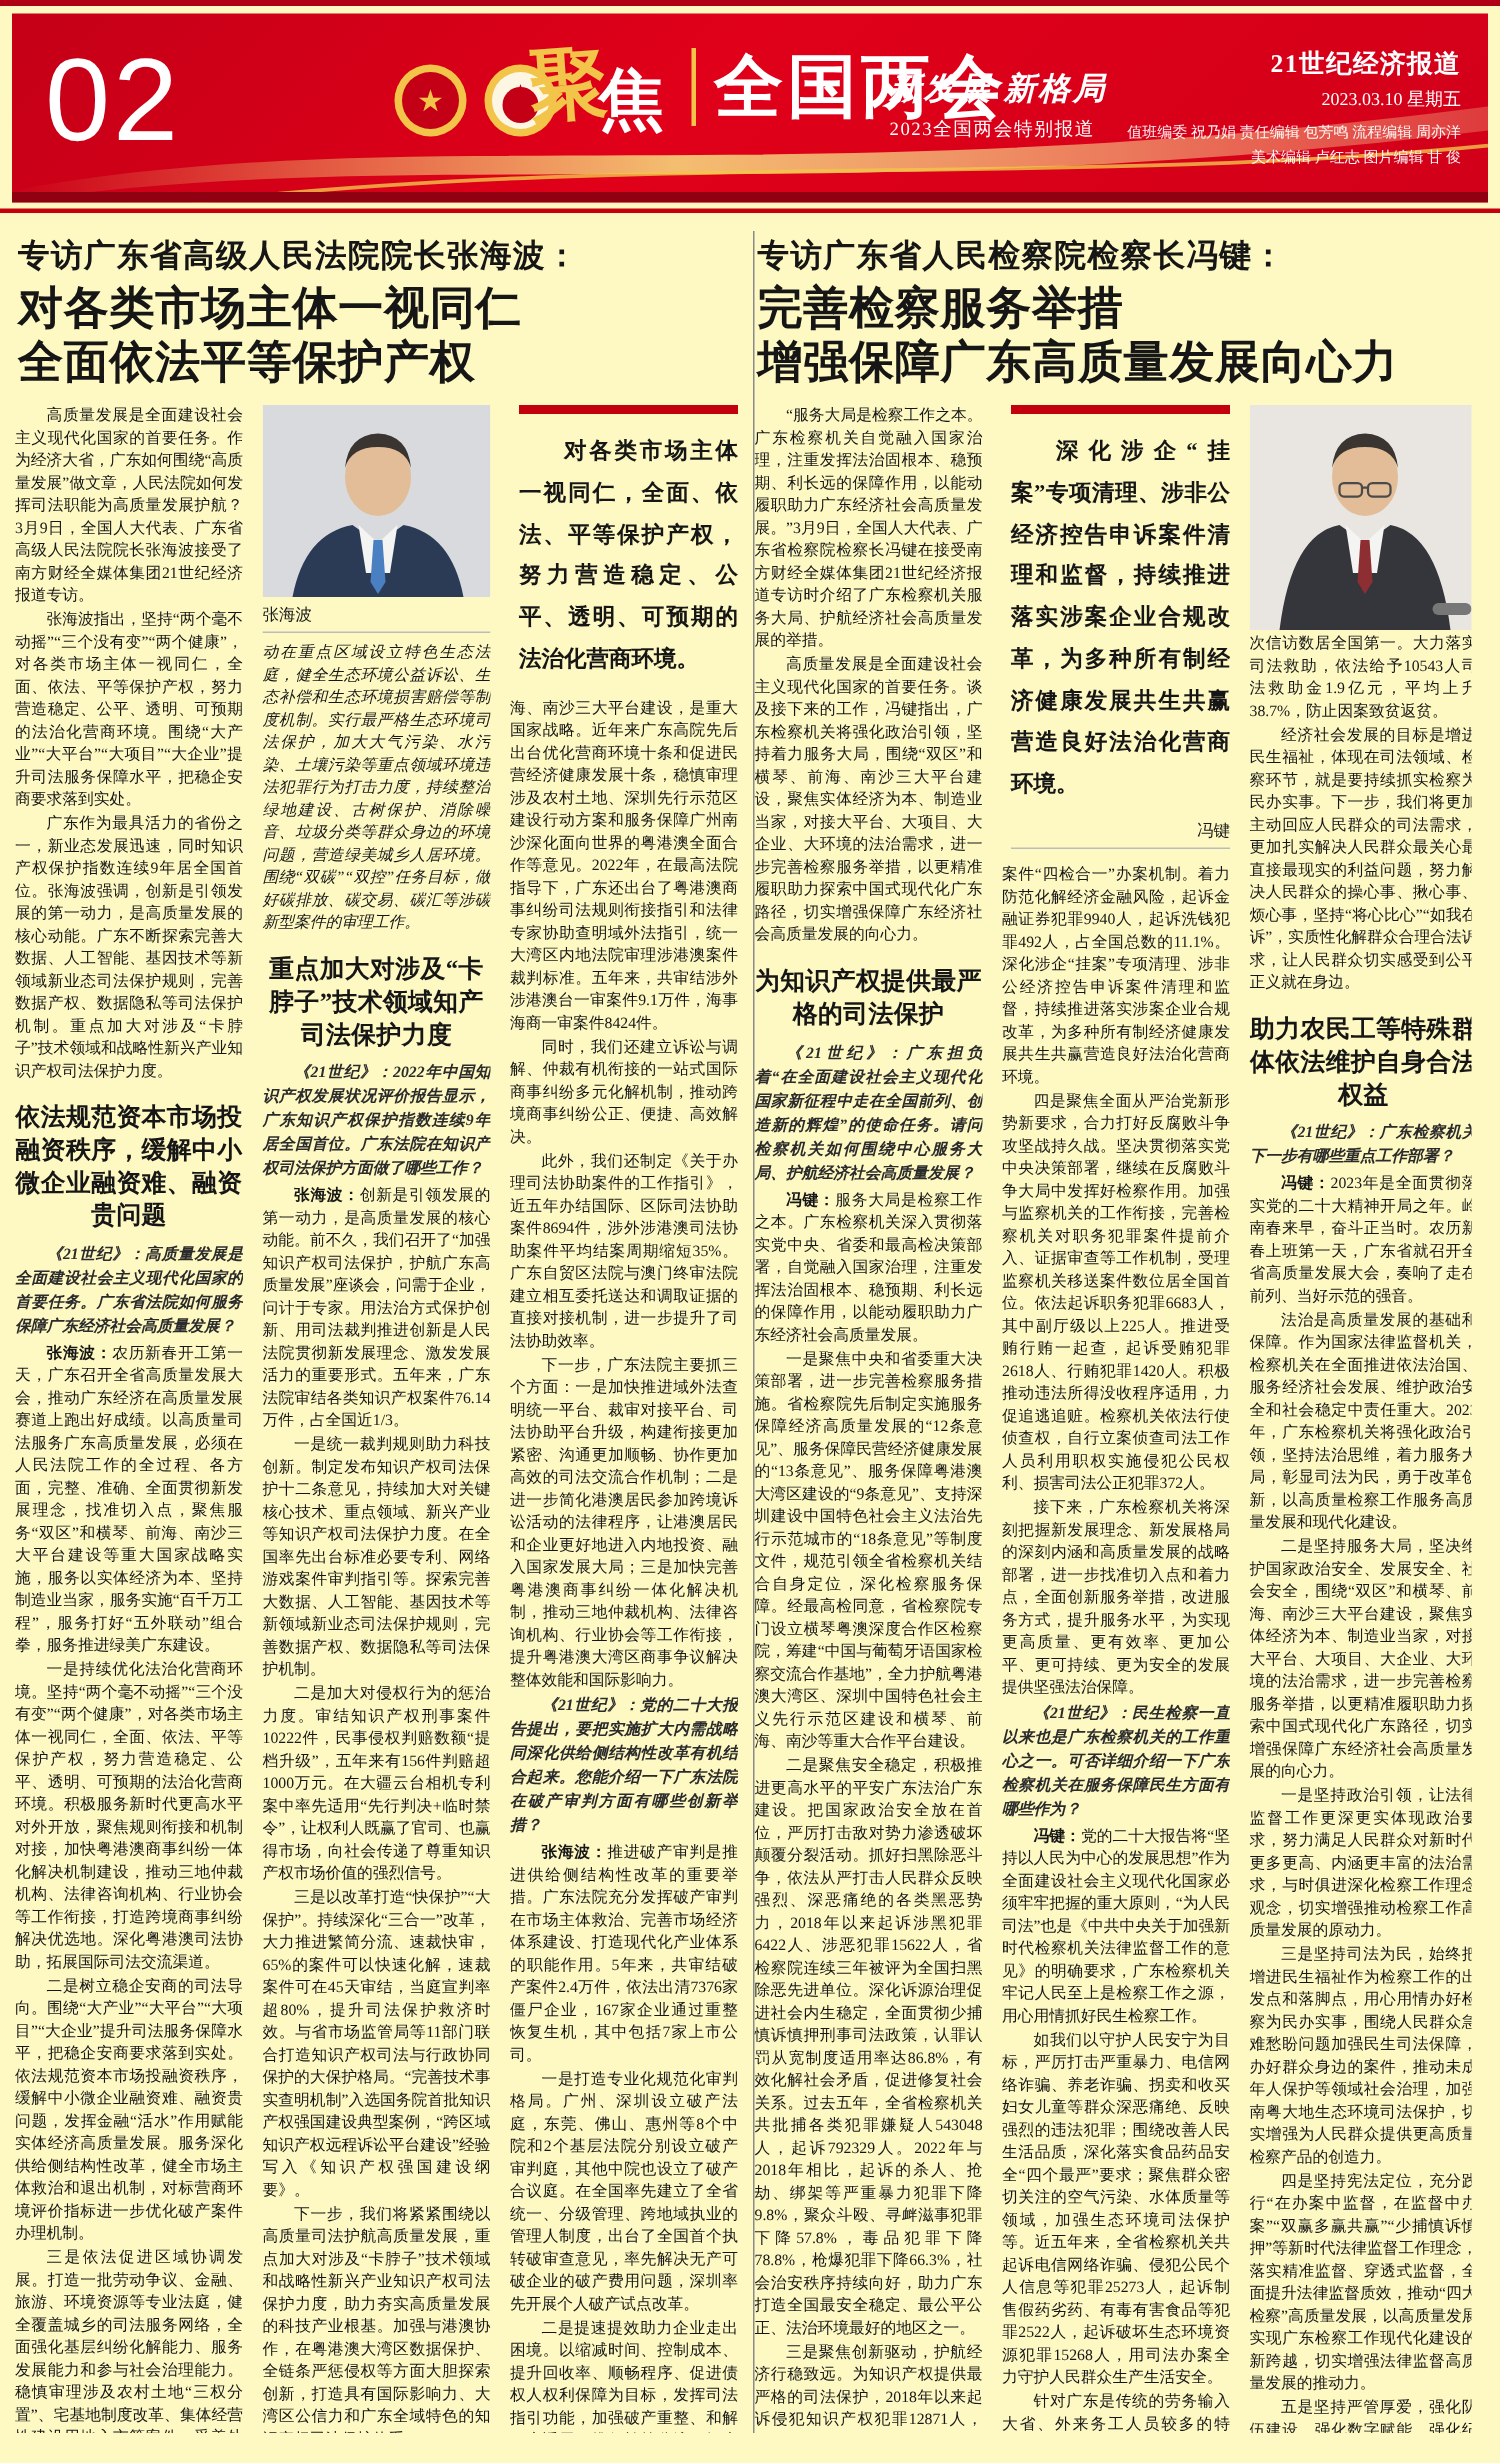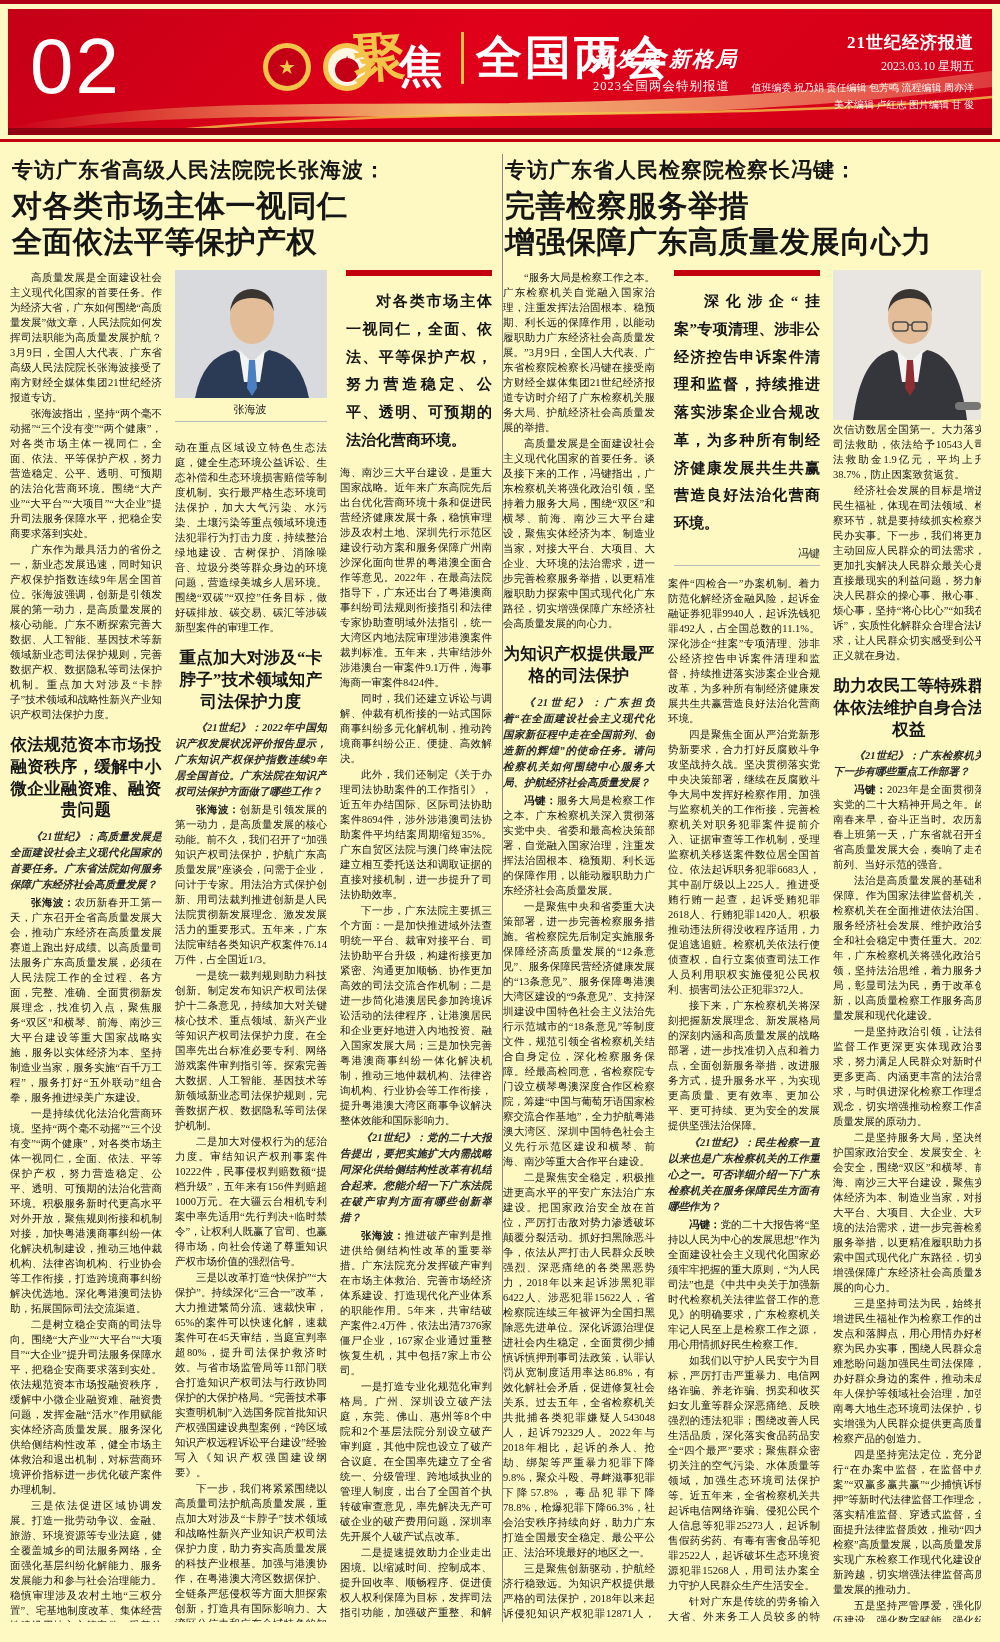--- a/index.html
+++ b/index.html
@@ -40,21 +40,21 @@
   .p b{font-weight:900;}
   .q{font-size:10.5px;line-height:16px;text-align:justify;text-indent:2em;margin:2px 0;
      font-weight:700;font-style:italic;color:#2b2b2b;}
   .sub{font-size:16.5px;font-weight:900;line-height:1.32;margin:12px 0 8px 0;letter-spacing:.3px;text-align:center;}
   .quote{margin:0 0 10px 6px;}
   .quote .bar{height:6px;background:#c3000e;margin-bottom:12px;}
   .quote .qt{font-size:15px;font-weight:900;line-height:1.85;text-align:justify;text-indent:2em;}
   .quote .attr{font-size:11px;text-align:right;margin-top:8px;border-bottom:1px solid #bbb;padding-bottom:4px;}
   .photo{margin-bottom:2px;}
   .photo svg{display:block;width:100%;}
-  .pcap{font-size:11px;text-align:center;border-bottom:1px solid #bbb;padding:2px 2px 4px 0;margin-bottom:18px;}
+  .pcap{font-size:11px;text-align:left;border-bottom:1px solid #bbb;padding:2px 2px 4px 0;margin-bottom:6px;}
 </style>
 </head>
 <body>
 
 <div class="page">
 
   <div class="topline"></div>
 
   <div class="banner">
     <svg class="swoosh" viewBox="0 0 984 126" preserveAspectRatio="none">
@@ -132,21 +132,21 @@
               <svg viewBox="0 0 152 128" width="152" height="128">
                 <rect width="152" height="128" fill="#d8dadd"></rect>
                 <ellipse cx="77" cy="48" rx="22" ry="26" fill="#e3bd97"></ellipse>
                 <path d="M55,42 Q57,20 77,19 Q97,20 99,42 Q95,28 77,28 Q59,28 55,42 Z" fill="#3a3530"></path>
                 <path d="M20,128 Q28,86 60,80 L77,92 L94,80 Q126,86 134,128 Z" fill="#2c3b55"></path>
                 <path d="M64,80 L77,92 L90,80 L85,112 L69,112 Z" fill="#f4f4f2"></path>
                 <path d="M74,90 L80,90 L82,118 L77,126 L72,118 Z" fill="#4a7fc1"></path>
               </svg>
             </div>
             <div class="pcap">张海波</div>
-            <div class="p" style="text-indent: 0px;">动在重点区域设立特色生态法庭，健全生态环境公益诉讼、生态补偿和生态环境损害赔偿等制度机制。实行最严格生态环境司法保护，加大大气污染、水污染、土壤污染等重点领域环境违法犯罪行为打击力度，持续整治绿地建设、古树保护、消除噪音、垃圾分类等群众身边的环境问题，营造绿美城乡人居环境。围绕“双碳”“双控”任务目标，做好碳排放、碳交易、碳汇等涉碳新型案件的审理工作。</div>
+            <div class="p" style="text-indent: 0px; font-style: italic;">动在重点区域设立特色生态法庭，健全生态环境公益诉讼、生态补偿和生态环境损害赔偿等制度机制。实行最严格生态环境司法保护，加大大气污染、水污染、土壤污染等重点领域环境违法犯罪行为打击力度，持续整治绿地建设、古树保护、消除噪音、垃圾分类等群众身边的环境问题，营造绿美城乡人居环境。围绕“双碳”“双控”任务目标，做好碳排放、碳交易、碳汇等涉碳新型案件的审理工作。</div>
             <div class="sub">重点加大对涉及“卡脖子”技术领域知产司法保护力度</div>
             <div class="q">《21世纪》：2022年中国知识产权发展状况评价报告显示，广东知识产权保护指数连续9年居全国首位。广东法院在知识产权司法保护方面做了哪些工作？</div>
             <div class="p"><b>张海波：</b>创新是引领发展的第一动力，是高质量发展的核心动能。前不久，我们召开了“加强知识产权司法保护，护航广东高质量发展”座谈会，问需于企业，问计于专家。用法治方式保护创新、用司法裁判推进创新是人民法院贯彻新发展理念、激发发展活力的重要形式。五年来，广东法院审结各类知识产权案件76.14万件，占全国近1/3。</div>
             <div class="p">一是统一裁判规则助力科技创新。制定发布知识产权司法保护十二条意见，持续加大对关键核心技术、重点领域、新兴产业等知识产权司法保护力度。在全国率先出台标准必要专利、网络游戏案件审判指引等。探索完善大数据、人工智能、基因技术等新领域新业态司法保护规则，完善数据产权、数据隐私等司法保护机制。</div>
             <div class="p">二是加大对侵权行为的惩治力度。审结知识产权刑事案件10222件，民事侵权判赔数额“提档升级”，五年来有156件判赔超1000万元。在大疆云台相机专利案中率先适用“先行判决+临时禁令”，让权利人既赢了官司、也赢得市场，向社会传递了尊重知识产权市场价值的强烈信号。</div>
             <div class="p">三是以改革打造“快保护”“大保护”。持续深化“三合一”改革，大力推进繁简分流、速裁快审，65%的案件可以快速化解，速裁案件可在45天审结，当庭宣判率超80%，提升司法保护救济时效。与省市场监管局等11部门联合打造知识产权司法与行政协同保护的大保护格局。“完善技术事实查明机制”入选国务院首批知识产权强国建设典型案例，“跨区域知识产权远程诉讼平台建设”经验写入《知识产权强国建设纲要》。</div>
             <div class="p">下一步，我们将紧紧围绕以高质量司法护航高质量发展，重点加大对涉及“卡脖子”技术领域和战略性新兴产业知识产权司法保护力度，助力夯实高质量发展的科技产业根基。加强与港澳协作，在粤港澳大湾区数据保护、全链条严惩侵权等方面大胆探索创新，打造具有国际影响力、大湾区公信力和广东全域特色的知识产权司法保护体系。</div>
           </div>
           <div class="col">
             <div class="quote">
@@ -210,22 +210,22 @@
                 <path d="M74,90 L80,90 L82,118 L77,126 L72,118 Z" fill="#8d2f32"></path>
                 <rect x="122" y="132" width="26" height="8" rx="4" fill="#777"></rect>
               </svg>
             </div>
             <div class="p" style="text-indent: 0px;">次信访数居全国第一。大力落实司法救助，依法给予10543人司法救助金1.9亿元，平均上升38.7%，防止因案致贫返贫。</div>
             <div class="p">经济社会发展的目标是增进民生福祉，体现在司法领域、检察环节，就是要持续抓实检察为民办实事。下一步，我们将更加主动回应人民群众的司法需求，更加扎实解决人民群众最关心最直接最现实的利益问题，努力解决人民群众的操心事、揪心事、烦心事，坚持“将心比心”“如我在诉”，实质性化解群众合理合法诉求，让人民群众切实感受到公平正义就在身边。</div>
             <div class="sub">助力农民工等特殊群体依法维护自身合法权益</div>
             <div class="q">《21世纪》：广东检察机关下一步有哪些重点工作部署？</div>
             <div class="p"><b>冯键：</b>2023年是全面贯彻落实党的二十大精神开局之年。岭南春来早，奋斗正当时。农历新春上班第一天，广东省就召开全省高质量发展大会，奏响了走在前列、当好示范的强音。</div>
             <div class="p">法治是高质量发展的基础和保障。作为国家法律监督机关，检察机关在全面推进依法治国、服务经济社会发展、维护政治安全和社会稳定中责任重大。2023年，广东检察机关将强化政治引领，坚持法治思维，着力服务大局，彰显司法为民，勇于改革创新，以高质量检察工作服务高质量发展和现代化建设。</div>
+            <div class="p">二是坚持服务大局，坚决维护国家政治安全、发展安全、社会安全，围绕“双区”和横琴、前海、南沙三大平台建设，聚焦实体经济为本、制造业当家，对接大平台、大项目、大企业、大环境的法治需求，进一步完善检察服务举措，以更精准履职助力探索中国式现代化广东路径，切实增强保障广东经济社会高质量发展的向心力。</div>
             <div class="p">一是坚持政治引领，让法律监督工作更深更实体现政治要求，努力满足人民群众对新时代更多更高、内涵更丰富的法治需求，与时俱进深化检察工作理念观念，切实增强推动检察工作高质量发展的原动力。</div>
-            <div class="p">二是坚持服务大局，坚决维护国家政治安全、发展安全、社会安全，围绕“双区”和横琴、前海、南沙三大平台建设，聚焦实体经济为本、制造业当家，对接大平台、大项目、大企业、大环境的法治需求，进一步完善检察服务举措，以更精准履职助力探索中国式现代化广东路径，切实增强保障广东经济社会高质量发展的向心力。</div>
             <div class="p">三是坚持司法为民，始终把增进民生福祉作为检察工作的出发点和落脚点，用心用情办好检察为民办实事，围绕人民群众急难愁盼问题加强民生司法保障，办好群众身边的案件，推动未成年人保护等领域社会治理，加强南粤大地生态环境司法保护，切实增强为人民群众提供更高质量检察产品的创造力。</div>
             <div class="p">四是坚持宪法定位，充分践行“在办案中监督，在监督中办案”“双赢多赢共赢”“少捕慎诉慎押”等新时代法律监督工作理念，落实精准监督、穿透式监督，全面提升法律监督质效，推动“四大检察”高质量发展，以高质量发展实现广东检察工作现代化建设的新跨越，切实增强法律监督高质量发展的推动力。</div>
             <div class="p">五是坚持严管厚爱，强化队伍建设，强化数字赋能，强化纪律建设，强化基层建设，全面加强检察工作自身现代化建设，切实增强提升检察工作高质量水平的战斗力，为广东在新征程中走在全国前列、创造新的辉煌作出新的更大贡献。</div>
           </div>
         </div>
     </div>
 
   </div>
 </div>
 

